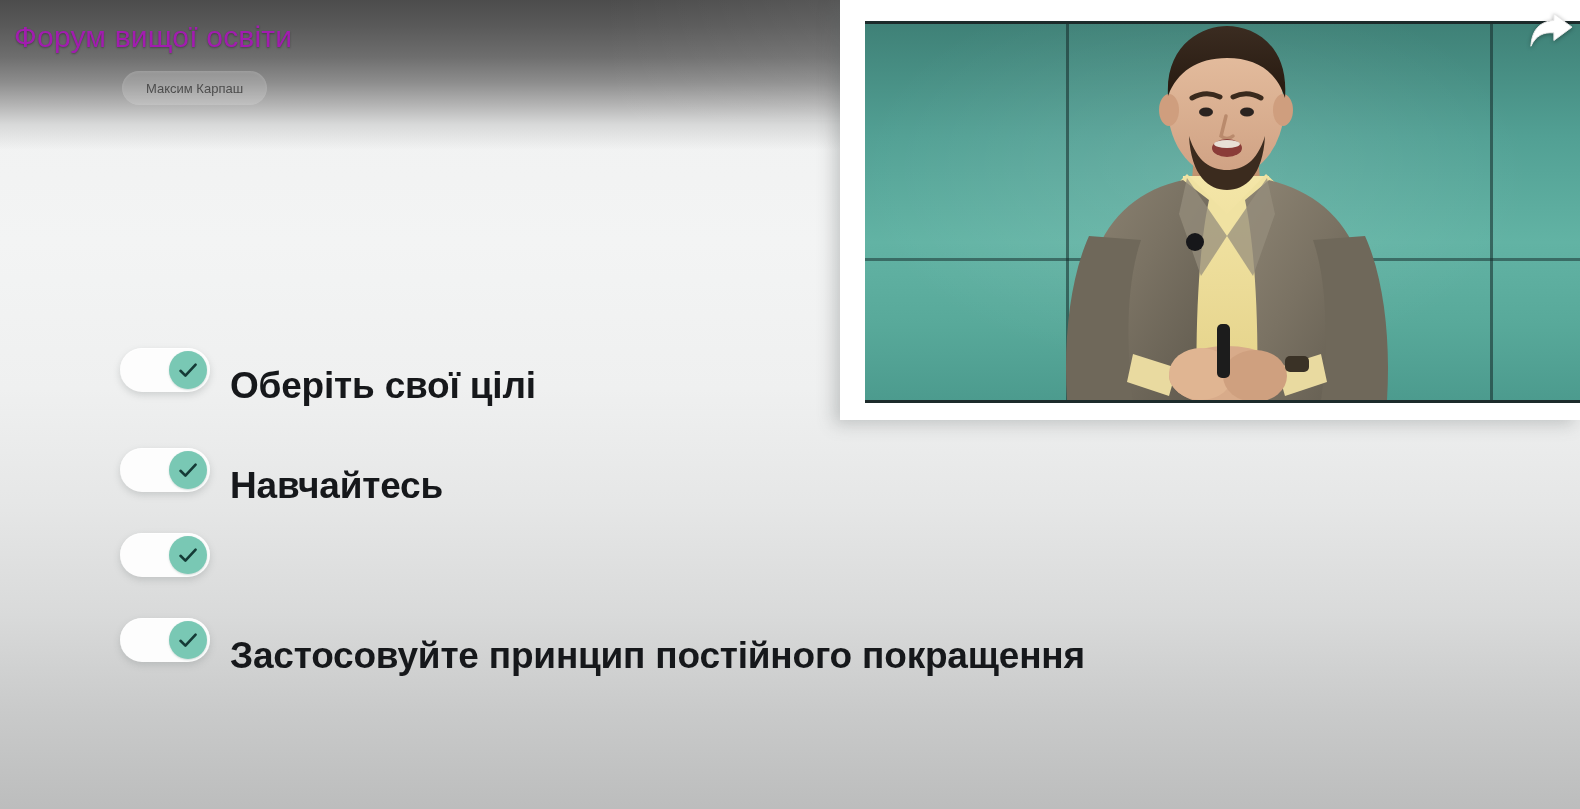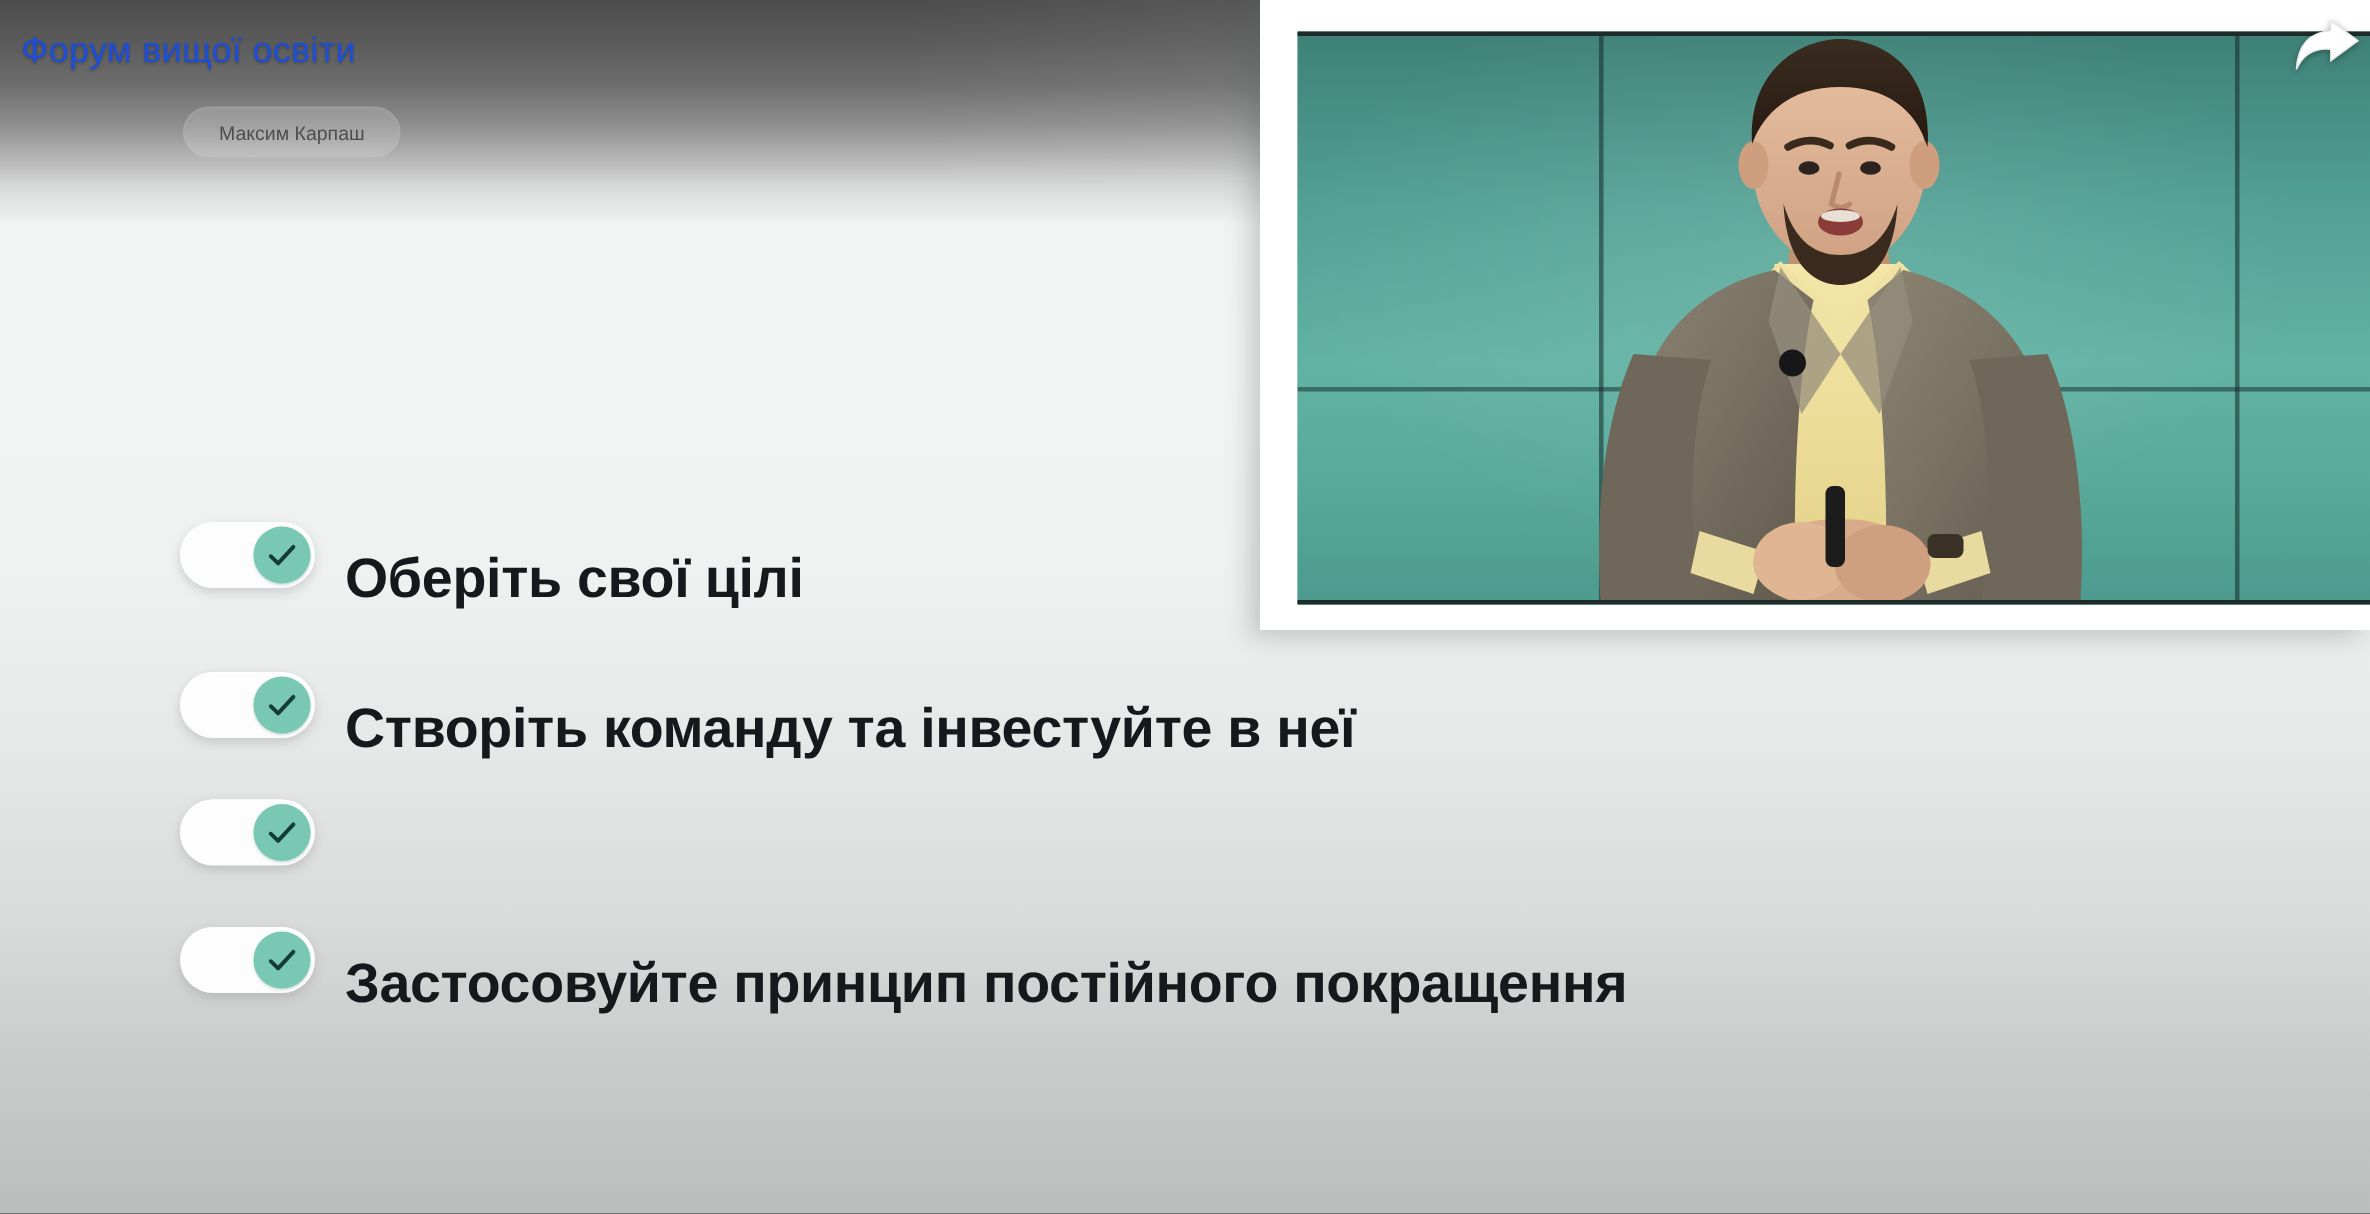--- a/index.html
+++ b/index.html
@@ -63,22 +63,22 @@
         rgba(255,255,255,0.10) 40%,
         rgba(255,255,255,0.30) 72%,
         rgba(255,255,255,0.55) 100%);
     pointer-events: none;
   }
 
   .deck-title {
     position: absolute;
     left: 14px;
     top: 20px;
-    font-size: 24px;
-    color: #1d4ed8;
+    font-size: 30px;
+    color: #a21caf;
     letter-spacing: 0.2px;
     white-space: nowrap;
     text-shadow: 0 1px 2px rgba(0,0,0,0.30);
   }
 
   .speaker-badge {
     position: absolute;
     left: 122px;
     top: 71px;
     height: 34px;
@@ -232,31 +232,31 @@
       <div class="toggle">
         <span class="knob">
           <svg viewBox="0 0 24 24">
             <path d="M4.5 12.8 L9.4 17.6 L19.6 6.6" fill="none" stroke="#143b36" stroke-width="2.6" stroke-linecap="round" stroke-linejoin="round"></path>
           </svg>
         </span>
       </div>
       <div class="check-label">Оберіть свої цілі</div>
     </div>
 
-
     <div class="check-row">
       <div class="toggle">
         <span class="knob">
           <svg viewBox="0 0 24 24">
             <path d="M4.5 12.8 L9.4 17.6 L19.6 6.6" fill="none" stroke="#143b36" stroke-width="2.6" stroke-linecap="round" stroke-linejoin="round"></path>
           </svg>
         </span>
       </div>
-      <div class="check-label">Створіть команду та інвестуйте в неї</div>
-    </div>
+      <div class="check-label">Навчайтесь</div>
+    </div>
+
 
     <div class="check-row">
       <div class="toggle">
         <span class="knob">
           <svg viewBox="0 0 24 24">
             <path d="M4.5 12.8 L9.4 17.6 L19.6 6.6" fill="none" stroke="#143b36" stroke-width="2.6" stroke-linecap="round" stroke-linejoin="round"></path>
           </svg>
         </span>
       </div>
     </div>

